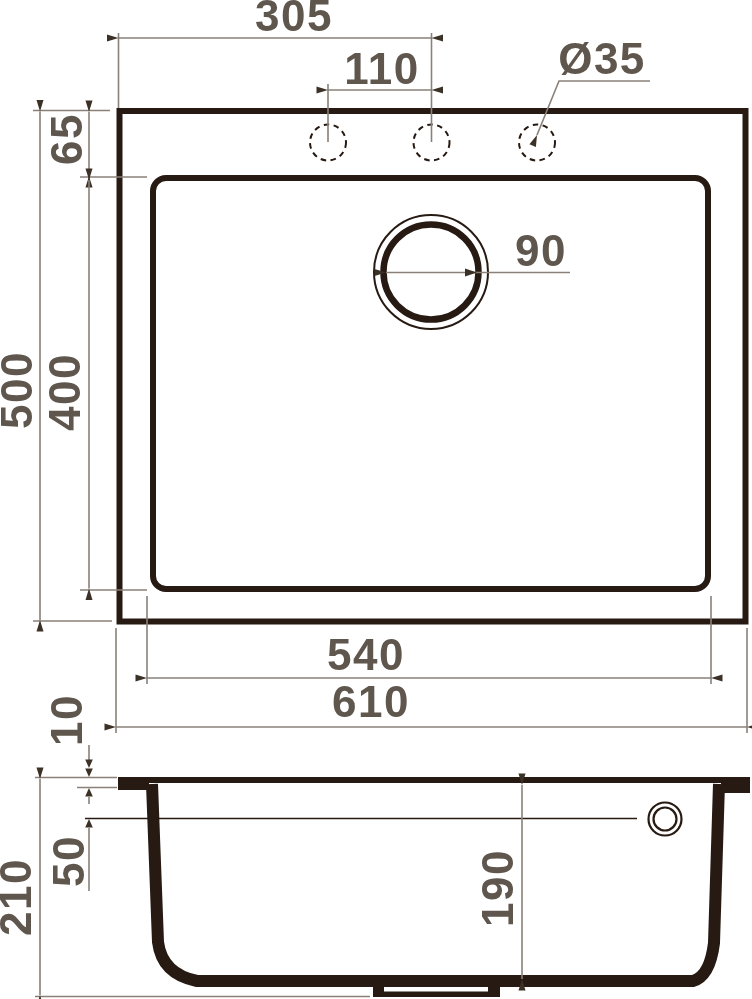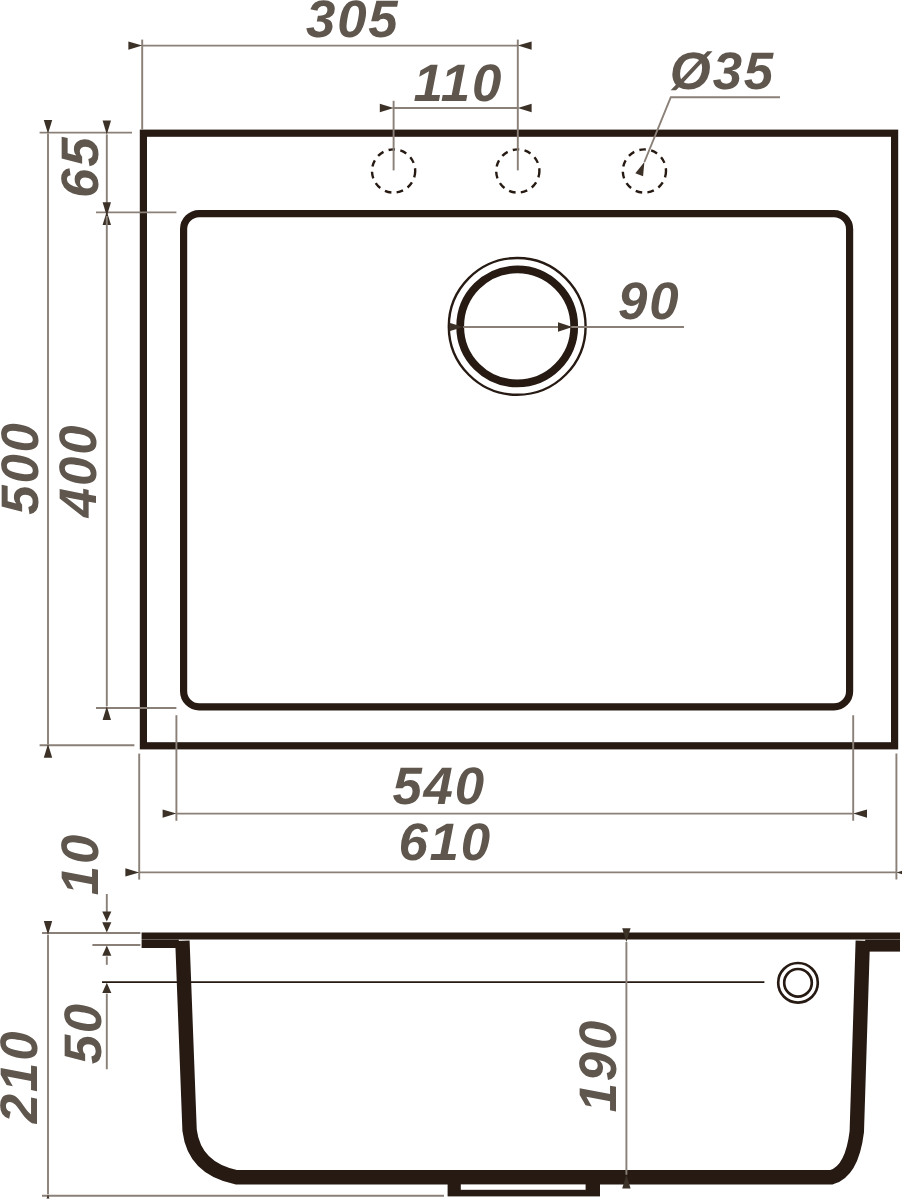--- a/index.html
+++ b/index.html
@@ -8,21 +8,20 @@
     --dim-text:#5f564d;
     --arrow:#3c3127;
     --background:#ffffff;
   }
   html,body{margin:0;padding:0;background:var(--background);}
   .canvas{
     position:relative;
     width:752px;height:999px;
     background:var(--background);
     font-family:"Liberation Sans", sans-serif;
-    font-style:italic;
   }
   svg{display:block;}
   .ink{stroke:var(--ink);fill:none;}
   .inkfill{fill:var(--ink);stroke:none;}
   .w6{stroke-width:6;}
   .w2{stroke-width:2;}
   .dim{stroke:var(--dim-line);stroke-width:1.6;fill:none;}
   .thin-ink{stroke:var(--ink);stroke-width:1.5;fill:none;}
   .dash{stroke:var(--ink);stroke-width:2;fill:none;stroke-dasharray:5.5 4.5;}
   .arrowhead{fill:var(--arrow);stroke:none;}

